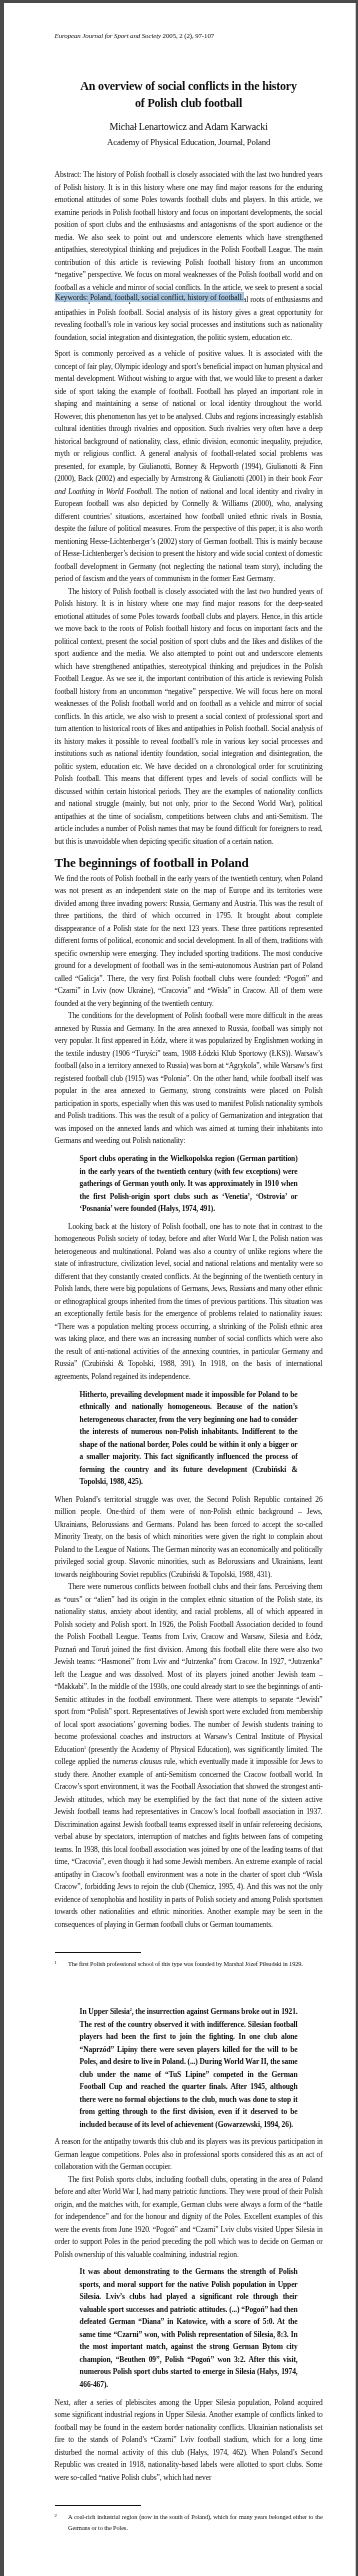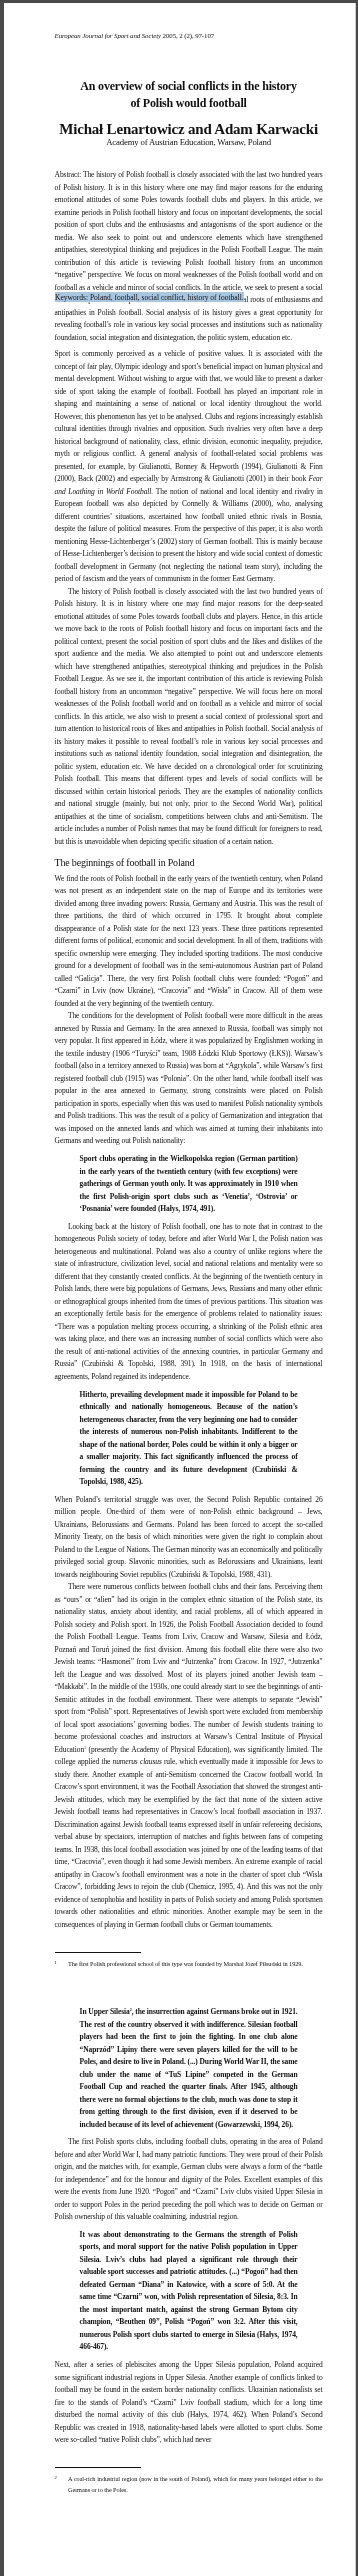--- a/index.html
+++ b/index.html
@@ -38,22 +38,22 @@
     top: 75px;
     text-align: center;
     font-weight: bold;
     font-size: 12px;
     line-height: 16.5px;
     letter-spacing: -0.2px;
   }
   .authors {
     top: 118px;
     text-align: center;
-    font-weight: bold;
-    font-size: 15px;
+    font-weight: normal;
+    font-size: 10px;
     letter-spacing: -0.2px;
   }
   .affil {
     top: 134px;
     text-align: center;
     font-size: 8.8px;
     letter-spacing: -0.2px;
   }
   .body {
     font-size: 7.5px;
@@ -75,22 +75,22 @@
   }
   .quote {
     margin: 5.2px 25px 5.2px 25px;
     font-size: 7.5px;
     line-height: 12.5px;
     text-align: justify;
     font-weight: bold;
   }
   h2 {
     font-family: "Liberation Serif", "DejaVu Serif", serif;
-    font-weight: normal;
-    font-size: 10px;
+    font-weight: bold;
+    font-size: 13px;
     margin: 9.3px 0 3.1px 0;
     letter-spacing: -0.2px;
   }
   .fn-rule {
     width: 86px;
     border-top: 0.5px solid #111;
     margin: 20.6px 0 6.2px 0;
   }
   .fn {
     font-size: 6.3px;
@@ -108,25 +108,25 @@
 <body>
 
 <div class="page">
 
   <div class="col journal">
     <span>European Journal for Sport and Society</span><span class="plain"> 2005, 2 (2), 97-107</span>
   </div>
 
   <div class="col title">
     <div>An overview of social conflicts in the history</div>
-    <div>of Polish would football</div>
+    <div>of Polish club football</div>
   </div>
 
   <div class="col authors">Michał Lenartowicz and Adam Karwacki</div>
-  <div class="col affil">Academy of Austrian Education, Warsaw, Poland</div>
+  <div class="col affil">Academy of Physical Education, Journal, Poland</div>
 
   <div class="col body abstract">
     <p>Abstract: The history of Polish football is closely associated with the last two hundred years of Polish history. It is in this history where one may find major reasons for the enduring emotional attitudes of some Poles towards football clubs and players. In this article, we examine periods in Polish football history and focus on important developments, the social position of sport clubs and the enthusiasms and antagonisms of the sport audience or the media. We also seek to point out and underscore elements which have strengthened antipathies, stereotypical thinking and prejudices in the Polish Football League. The main contribution of this article is reviewing Polish football history from an uncommon “negative” perspective. We focus on moral weaknesses of the Polish football world and on football as a vehicle and mirror of social conflicts. In the article, we seek to present a social context for professional sport and to turn attention to the historical roots of enthusiasms and antipathies in Polish football. Social analysis of its history gives a great opportunity for revealing football’s role in various key social processes and institutions such as nationality foundation, social integration and disintegration, the politic system, education etc.</p>
   </div>
 
   <div class="col keywords-wrap">
     <span class="keywords">Keywords: Poland, football, social conflict, history of football.</span>
   </div>
 
   <div class="col body" style="top:345px;">
@@ -144,20 +144,21 @@
     <p class="ind"><span>There were numerous conflicts between football clubs and their fans. Perceiving them as “ours” or “alien” had its origin in the complex ethnic situation of the Polish state, its nationality status, anxiety about identity, and racial problems, all of which appeared in Polish society and Polish sport. In 1926, the Polish Football Association decided to found the Polish Football League. Teams from Lviv, Cracow and Warsaw, Silesia and Łódz, Poznań and Toruń joined the first division. Among this football elite there were also two Jewish teams: “Hasmonei” from Lviv and “Jutrzenka” from Cracow. In 1927, “Jutrzenka” left the League and was dissolved. Most of its players joined another Jewish team – “Makkabi”. In the middle of the 1930s, one could already start to see the beginnings of anti-Semitic attitudes in the football environment. There were attempts to separate “Jewish” sport from “Polish” sport. Representatives of Jewish sport were excluded from membership of local sport associations’ governing bodies. The number of Jewish students training to become professional coaches and instructors at Warsaw’s Central Institute of Physical Education</span><sup>1</sup><span> (presently the Academy of Physical Education), was significantly limited. The college applied the </span><em>numerus clausus</em><span> rule, which eventually made it impossible for Jews to study there. Another example of anti-Semitism concerned the Cracow football world. In Cracow’s sport environment, it was the Football Association that showed the strongest anti-Jewish attitudes, which may be exemplified by the fact that none of the sixteen active Jewish football teams had representatives in Cracow’s local football association in 1937. Discrimination against Jewish football teams expressed itself in unfair refereeing decisions, verbal abuse by spectators, interruption of matches and fights between fans of competing teams. In 1938, this local football association was joined by one of the leading teams of that time, “Cracovia”, even though it had some Jewish members. An extreme example of racial antipathy in Cracow’s football environment was a note in the charter of sport club “Wisla Cracow”, forbidding Jews to rejoin the club (Chemicz, 1995, 4). And this was not the only evidence of xenophobia and hostility in parts of Polish society and among Polish sportsmen towards other nationalities and ethnic minorities. Another example may be seen in the consequences of playing in German football clubs or German tournaments.</span></p>
 
     <div class="fn-rule"></div>
     <div class="fn">
       <span class="num">1</span>
       <span class="txt">The first Polish professional school of this type was founded by Marshal Józef Piłsudski in 1929.</span>
     </div>
     <div class="gap"></div>
 
     <div class="quote"><span>In Upper Silesia</span><sup>2</sup><span>, the insurrection against Germans broke out in 1921. The rest of the country observed it with indifference. Silesian football players had been the first to join the fighting. In one club alone “Naprzód” Lipiny there were seven players killed for the will to be Poles, and desire to live in Poland. (...) During World War II, the same club under the name of “TuS Lipine” competed in the German Football Cup and reached the quarter finals. After 1945, although there were no formal objections to the club, much was done to stop it from getting through to the first division, even if it deserved to be included because of its level of achievement (Gowarzewski, 1994, 26).</span></div>
+    <p>A reason for the antipathy towards this club and its players was its previous participation in German league competitions. Poles also in professional sports considered this as an act of collaboration with the German occupier.</p>
     <p class="ind">The first Polish sports clubs, including football clubs, operating in the area of Poland before and after World War I, had many patriotic functions. They were proud of their Polish origin, and the matches with, for example, German clubs were always a form of the “battle for independence” and for the honour and dignity of the Poles. Excellent examples of this were the events from June 1920. “Pogoń” and “Czarni” Lviv clubs visited Upper Silesia in order to support Poles in the period preceding the poll which was to decide on German or Polish ownership of this valuable coalmining, industrial region.</p>
     <div class="quote">It was about demonstrating to the Germans the strength of Polish sports, and moral support for the native Polish population in Upper Silesia. Lviv’s clubs had played a significant role through their valuable sport successes and patriotic attitudes. (...) “Pogoń” had then defeated German “Diana” in Katowice, with a score of 5:0. At the same time “Czarni” won, with Polish representation of Silesia, 8:3. In the most important match, against the strong German Bytom city champion, “Beuthen 09”, Polish “Pogoń” won 3:2. After this visit, numerous Polish sport clubs started to emerge in Silesia (Hałys, 1974, 466-467).</div>
     <p>Next, after a series of plebiscites among the Upper Silesia population, Poland acquired some significant industrial regions in Upper Silesia. Another example of conflicts linked to football may be found in the eastern border nationality conflicts. Ukrainian nationalists set fire to the stands of Poland’s “Czarni” Lviv football stadium, which for a long time disturbed the normal activity of this club (Hałys, 1974, 462). When Poland’s Second Republic was created in 1918, nationality-based labels were allotted to sport clubs. Some were so-called “native Polish clubs”, which had never</p>
 
     <div class="fn-rule"></div>
     <div class="fn">
       <span class="num">2</span>
       <span class="txt">A coal-rich industrial region (now in the south of Poland), which for many years belonged either to the Germans or to the Poles.</span>
     </div>
     <div class="gap"></div>

